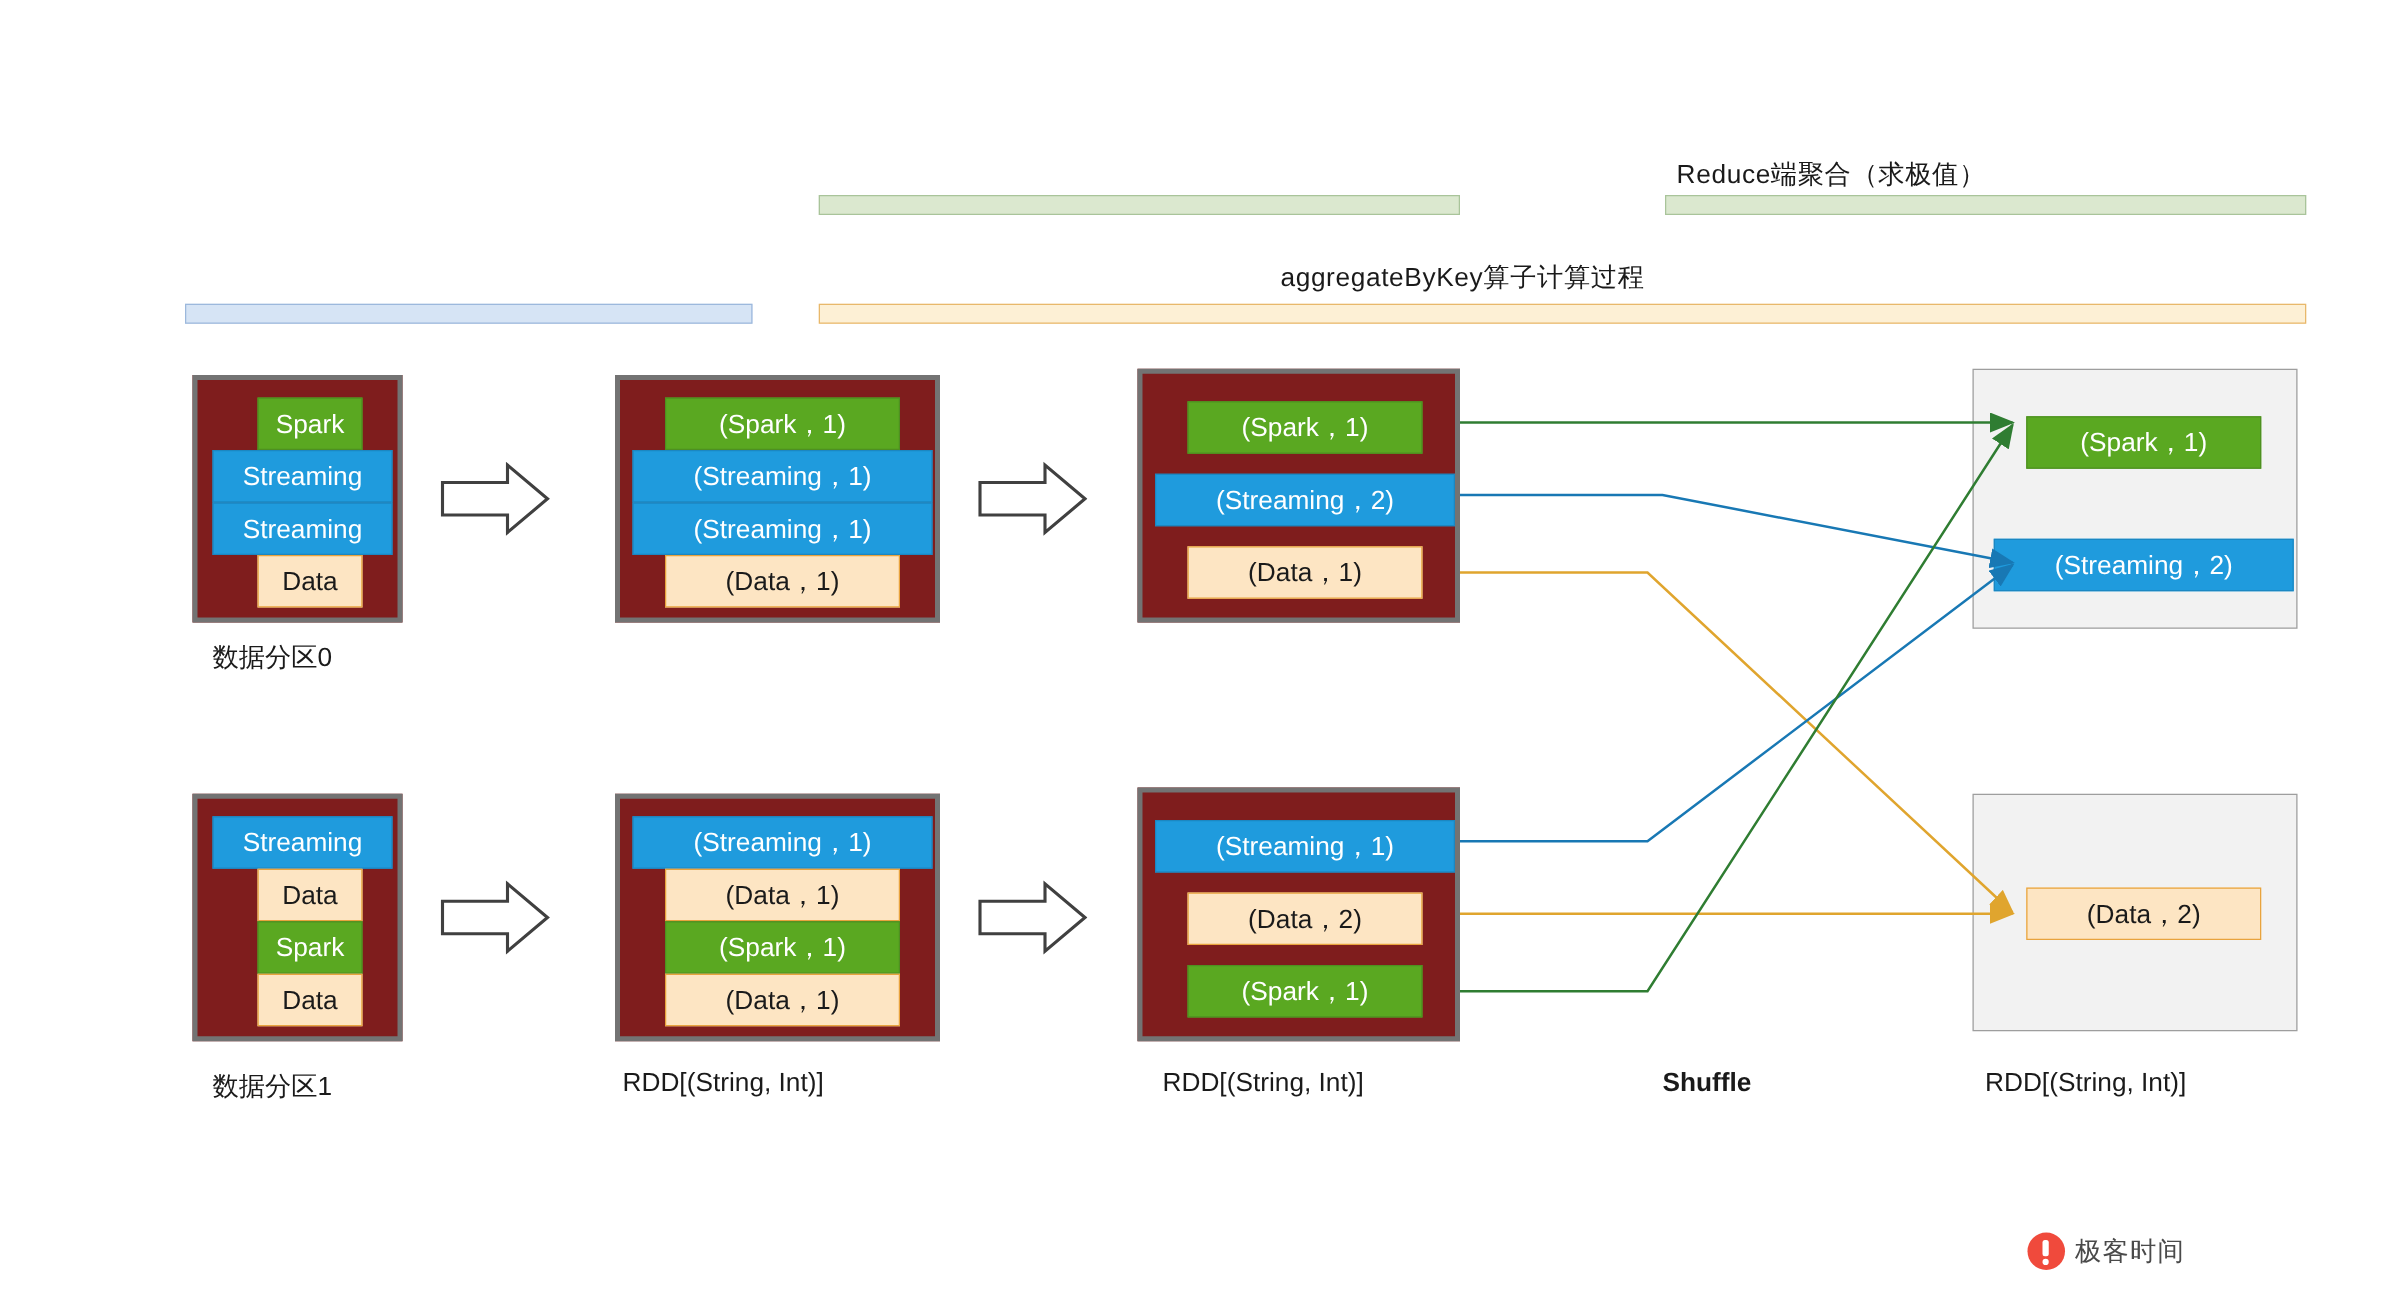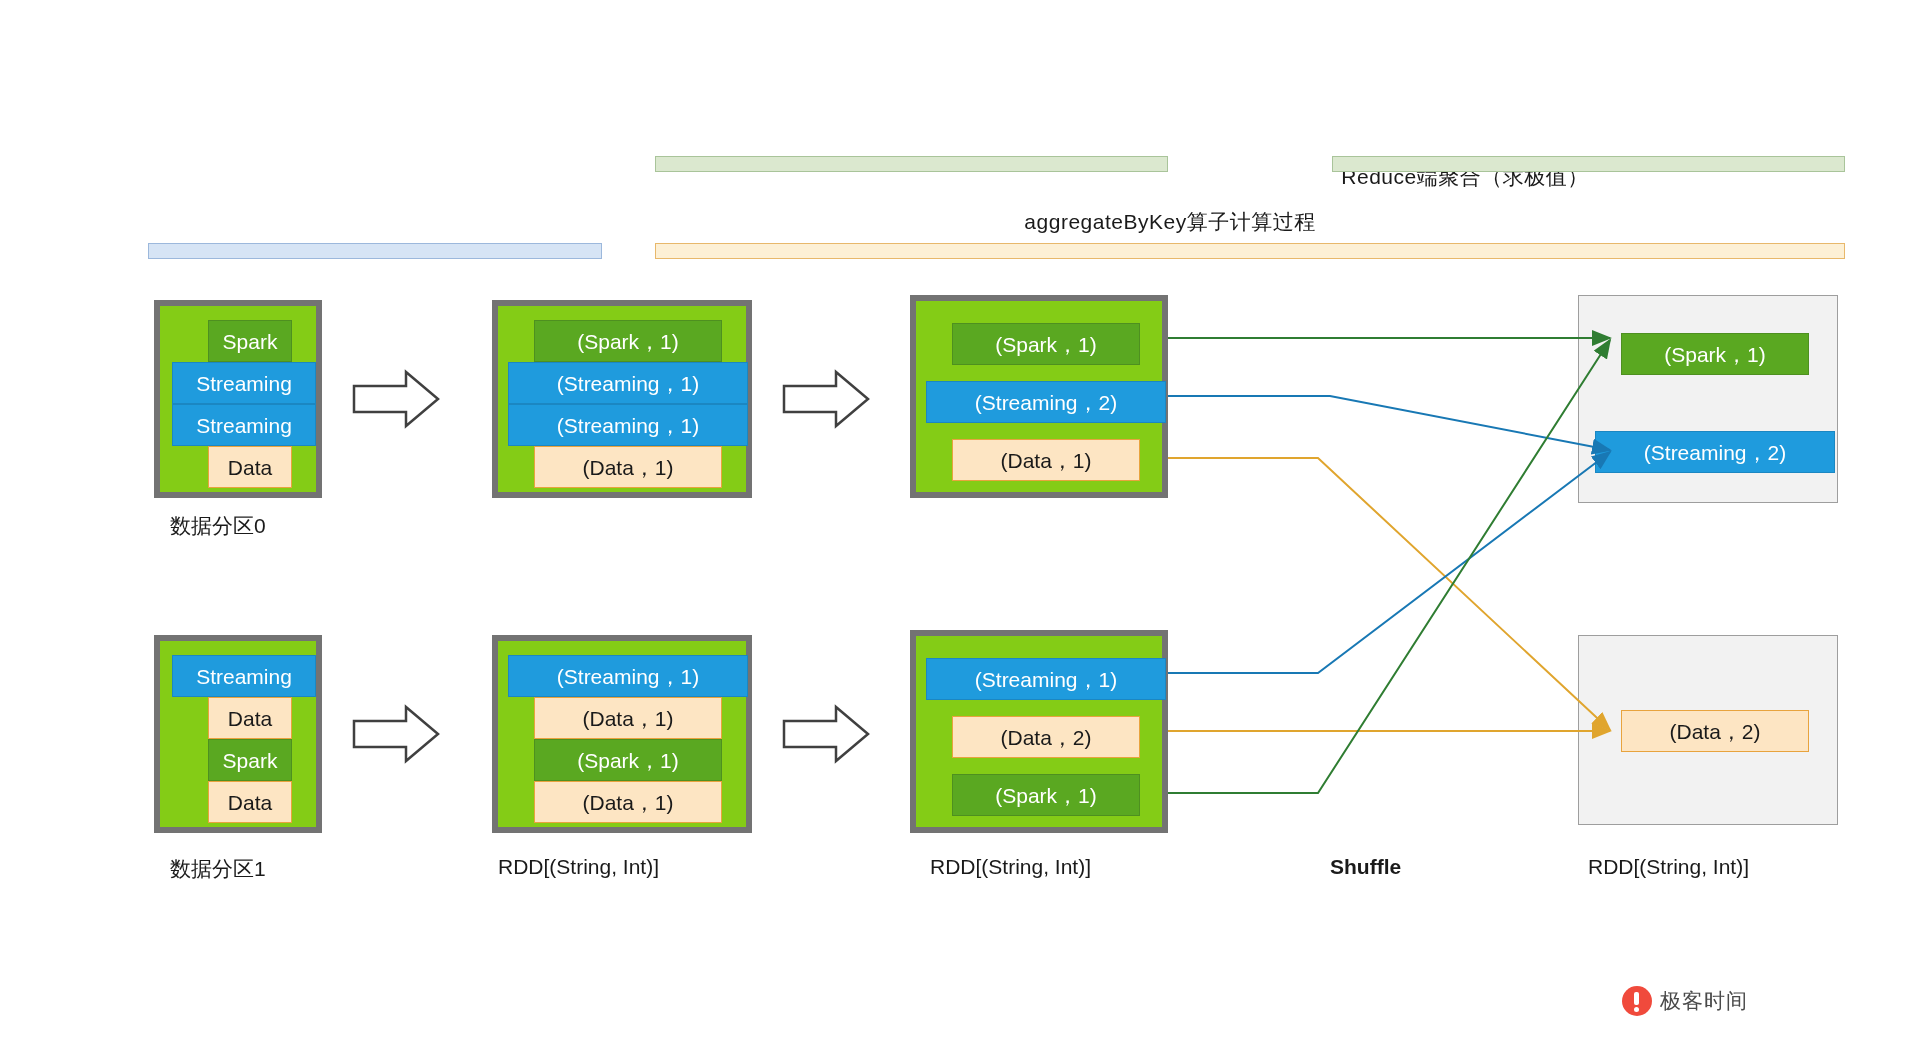--- a/index.html
+++ b/index.html
@@ -18,21 +18,21 @@
     font-size:21px;color:#1a1a1a;text-align:center;white-space:nowrap;
     letter-spacing:0.5px;
   }
   .phase-bar{height:16px;border:1px solid #9ab88a;}
   .bar-green{background:#dbe8cf;border-color:#a9c49a;}
   .bar-blue{background:#d6e4f5;border-color:#9cb8dc;}
   .bar-orange{background:#fdf0d5;border-color:#e8b86b;}
 
   
   .partition{
-    background:#84cc16;border:6px solid #737373;
+    background:#7f1d1d;border:4px solid #737373;
   }
   .outbox{
     background:#f2f2f2;border:1px solid #9e9e9e;
   }
 
   
   .chip{
     position:absolute;box-sizing:border-box;
     display:flex;align-items:center;justify-content:center;
     font-size:21px;white-space:nowrap;line-height:1;
@@ -70,21 +70,21 @@
   }
   .wm-text{font-size:21px;color:#4a4a4a;letter-spacing:1px;white-space:nowrap;}
 </style>
 </head>
 <body>
 
 <div id="stage">
 
   <div class="abs phase-bar bar-green" style="left:655px;top:156px;width:513px;"></div>
 
-  <div class="abs phase-label" style="left:1235px;top:125px;width:460px;margin-top:38px;">Reduce端聚合（求极值）</div>
+  <div class="abs phase-label" style="left:1235px;top:125px;width:460px;">Reduce端聚合（求极值）</div>
   <div class="abs phase-bar bar-green" style="left:1332px;top:156px;width:513px;"></div>
 
   <div class="abs phase-bar bar-blue" style="left:148px;top:243px;width:454px;"></div>
 
   <div class="abs phase-label" style="left:860px;top:208px;width:620px;">aggregateByKey算子计算过程</div>
   <div class="abs phase-bar bar-orange" style="left:655px;top:243px;width:1190px;"></div>
 
   <div class="abs partition" style="left:154px;top:300px;width:168px;height:198px;">
     <div class="chip green" style="left:48px;top:14px;width:84px;height:42px;">Spark</div>
     <div class="chip blue" style="left:12px;top:56px;width:144px;height:42px;">Streaming</div>

